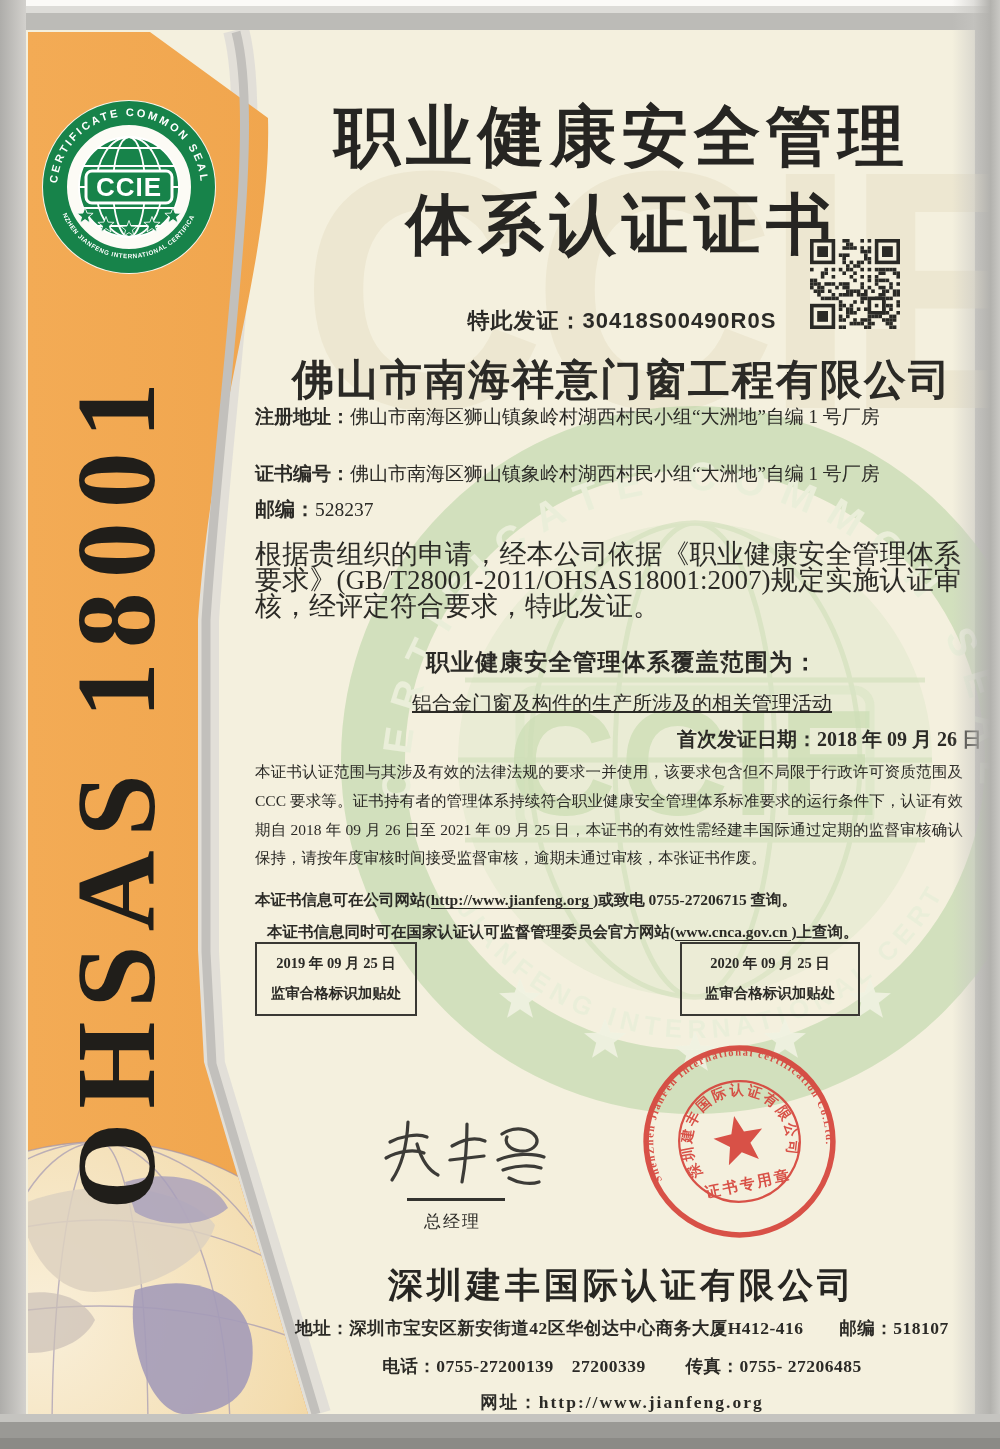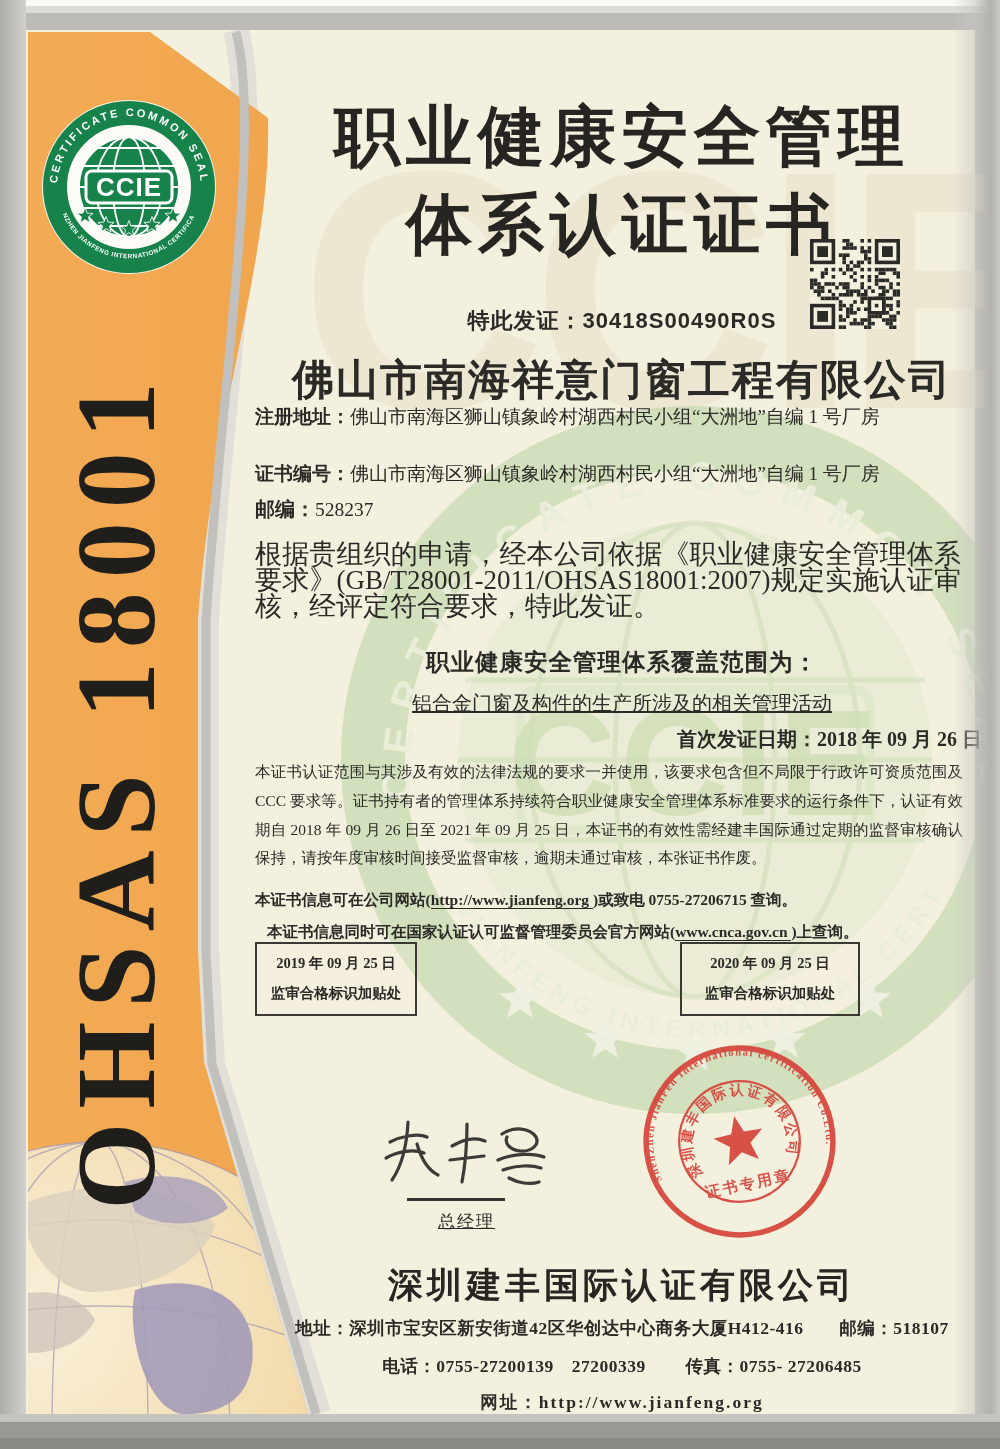--- a/index.html
+++ b/index.html
@@ -213,21 +213,21 @@
     <div class="stickbox" style="left:0;top:942px;width:158px;height:66px;">
       <div>2019 年 09 月 25 日</div>
       <div>监审合格标识加贴处</div>
     </div>
     <div class="stickbox" style="left:425px;top:942px;width:176px;height:66px;">
       <div>2020 年 09 月 25 日</div>
       <div>监审合格标识加贴处</div>
     </div>
 
     <div class="sig-line" style="left:152px;top:1198px;width:98px;height:3px;"></div>
-    <div class="sig-title" style="left:183px;top:1210px;text-decoration:underline;">总经理</div>
+    <div class="sig-title" style="left:169px;top:1210px;">总经理</div>
 
     <div class="abs ctr issuer-name" style="top:1262px;left:14px;">深圳建丰国际认证有限公司</div>
 
     <div class="abs ctr issuer-line" style="top:1316px;left:14px;">
       <span style="font-weight:bold">地址：</span><span>深圳市宝安区新安街道42区华创达中心商务大厦H412-416</span>
       <span style="display:inline-block;width:26px;"></span>
       <span style="font-weight:bold">邮编：</span><span>518107</span>
     </div>
     <div class="abs ctr issuer-line" style="top:1354px;left:14px;">
       <span style="font-weight:bold">电话：</span><span>0755-27200139　27200339</span>

